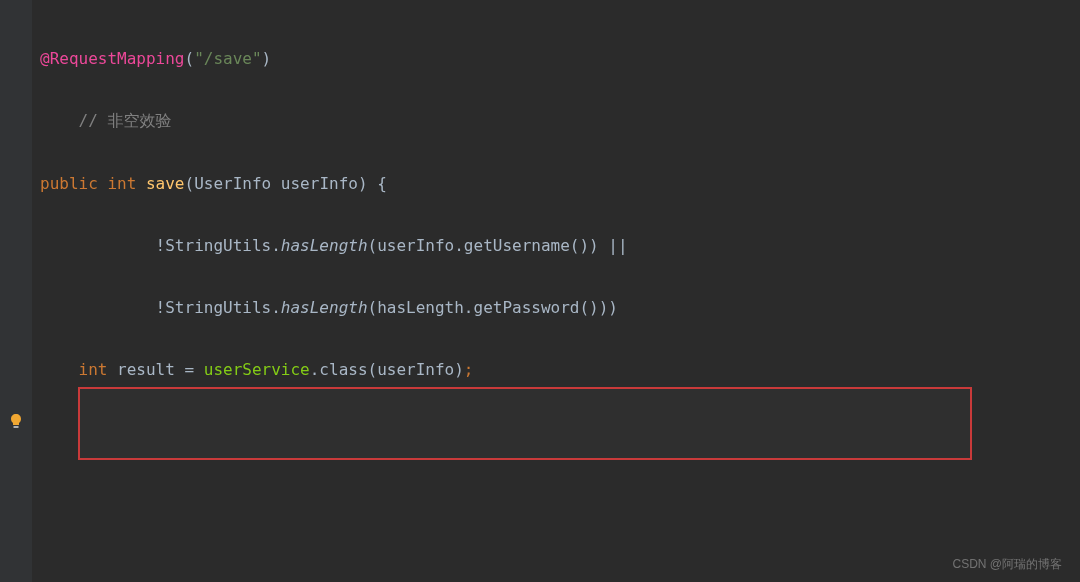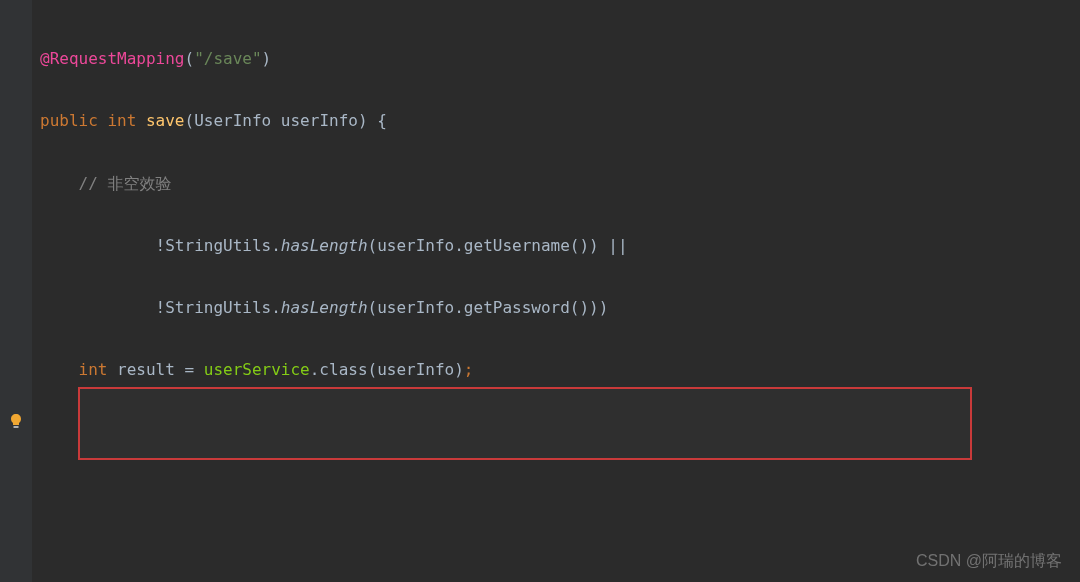--- a/index.html
+++ b/index.html
@@ -68,42 +68,42 @@
       height: 73px;
       border: 2px solid #c93a3a;
       background: rgba(255,255,255,0.02);
       pointer-events: none;
     }
     .watermark {
       position: absolute;
       right: 18px;
       bottom: 6px;
       color: rgba(200,200,200,0.45);
-      font-size: 16px;
+      font-size: 12px;
       font-family: Arial, sans-serif;
     }
   </style>
 </head>
 <body>
 
 <div class="gutter"></div>
 
 <div class="bulb-icon">
   <svg viewBox="0 0 16 16">
     <path d="M8 1 C5 1 3 3 3 6 C3 8 4 9 5 10 L5 12 L11 12 L11 10 C12 9 13 8 13 6 C13 3 11 1 8 1 Z" fill="#f0a732"></path>
     <rect x="5.5" y="13" width="5" height="2" fill="#b0b0b0"></rect>
   </svg>
 </div>
 
 <div class="code-area">
 <div class="line"><span class="annotation">@RequestMapping</span><span class="plain">(</span><span class="string">"/save"</span><span class="plain">)</span></div>
+<div class="line"><span>    </span><span class="comment">// 非空效验</span></div>
 <div class="line"><span class="keyword">public </span><span class="keyword">int </span><span class="method-def">save</span><span class="plain">(</span><span class="type">UserInfo </span><span class="param">userInfo</span><span class="plain">) {</span></div>
-<div class="line"><span>    </span><span class="comment">// 非空效验</span></div>
 <div class="line"><span>            </span><span class="plain">!StringUtils.</span><span class="plain italic">hasLength</span><span class="plain">(userInfo.getUsername()) ||</span></div>
-<div class="line"><span>            </span><span class="plain">!StringUtils.</span><span class="plain italic">hasLength</span><span class="plain">(userInfo.getPassword()))</span></div>
+<div class="line"><span>            </span><span class="plain">!StringUtils.</span><span class="plain italic">hasLength</span><span class="plain">(hasLength.getPassword()))</span></div>
 <div class="line"><span>    </span><span class="keyword">int </span><span class="plain">result = </span><span class="field">userService</span><span class="plain">.class(userInfo)</span><span class="semicolon">;</span></div>
 
 
 
 
 
 
 
 
 </div>

